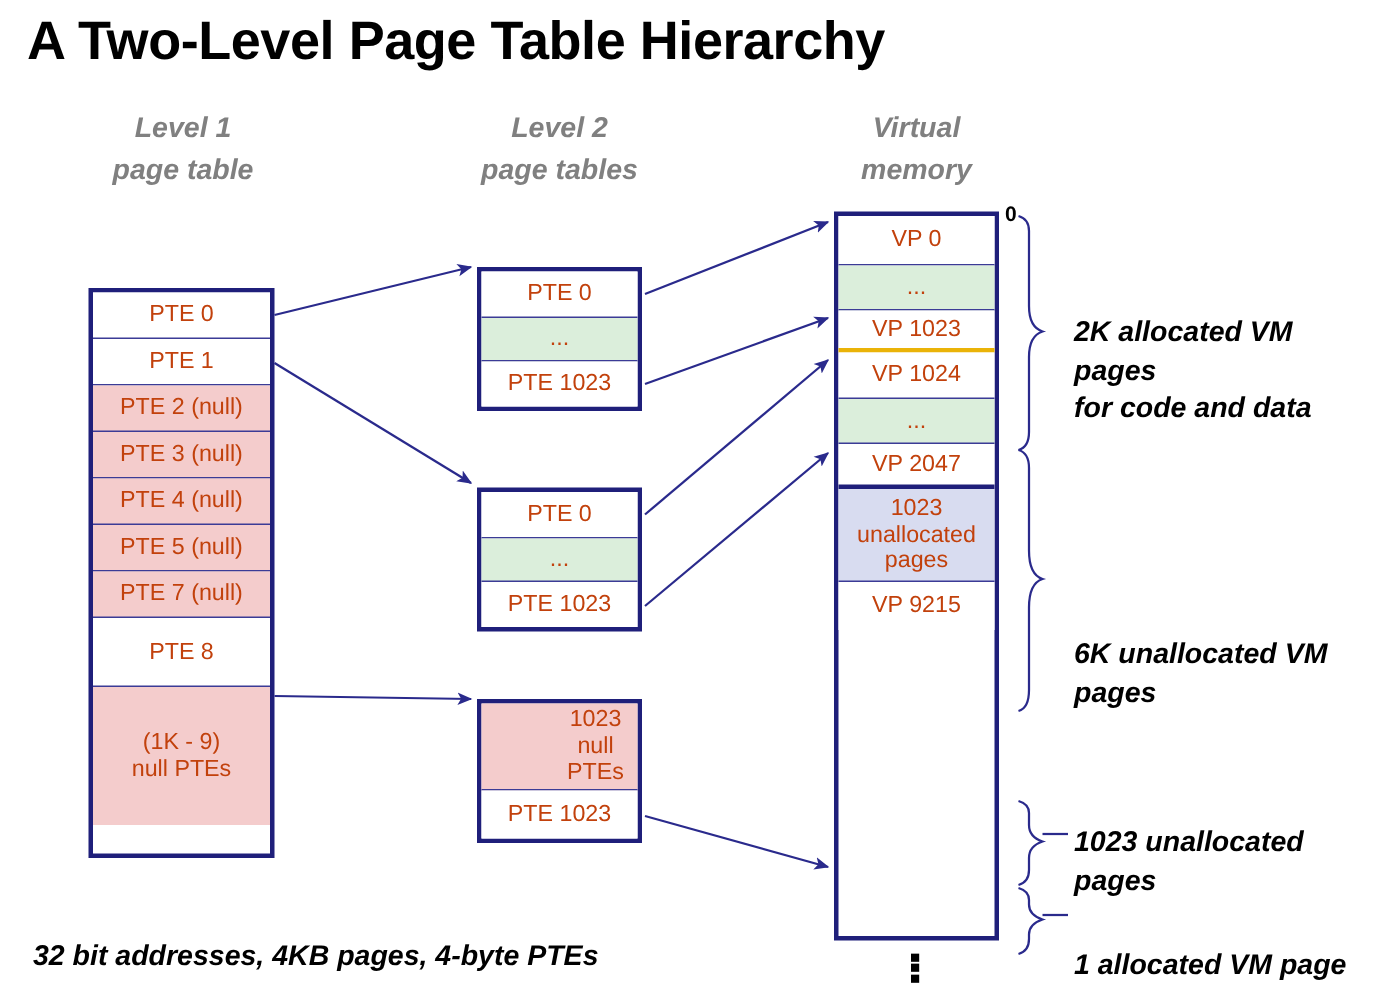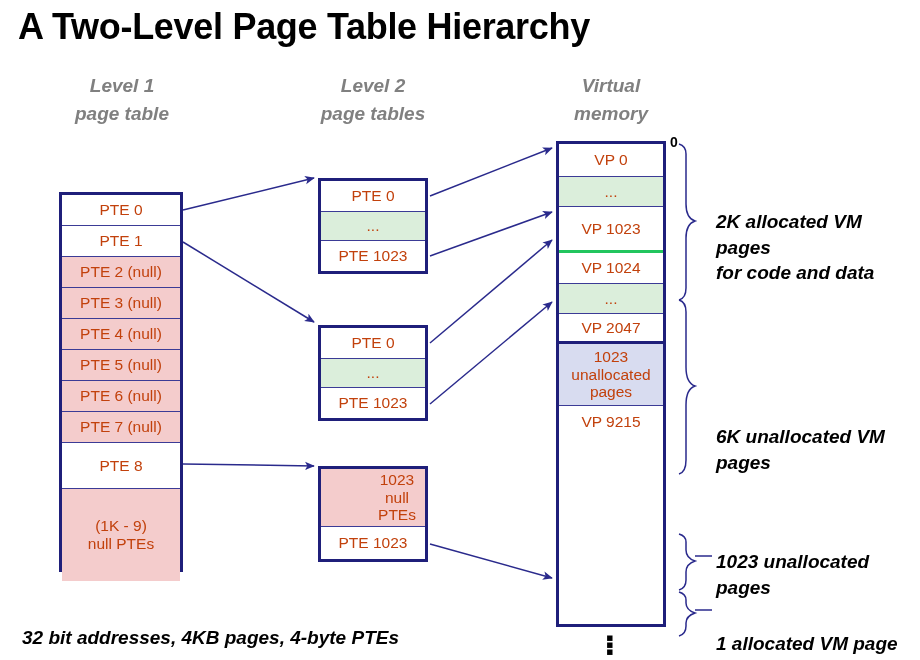--- a/index.html
+++ b/index.html
@@ -130,21 +130,20 @@
   <div class="abs col-head" style="left: 541px; top: 72px; width: 140px; white-space: pre-line;">Virtual
 memory</div>
 
   <div class="abs table-box" id="l1-table" style="left:59px; top:192px; width:124px; height:380px;">
     <div class="cell" style="height:31px;">PTE 0</div>
     <div class="cell" style="height:31px;">PTE 1</div>
     <div class="cell pink" style="height:31px;">PTE 2 (null)</div>
     <div class="cell pink" style="height:31px;">PTE 3 (null)</div>
     <div class="cell pink" style="height:31px;">PTE 4 (null)</div>
     <div class="cell pink" style="height:31px;">PTE 5 (null)</div>
-    <div class="cell pink" style="height:31px;">PTE 6 (null)</div>
     <div class="cell pink" style="height:31px;">PTE 7 (null)</div>
     <div class="cell" style="height:46px;">PTE 8</div>
     <div class="cell pink last" style="height:92px;">
       <span class="multi" style="white-space: pre-line;">(1K - 9)
 null PTEs</span>
     </div>
   </div>
 
   <div class="abs table-box" id="l2-a" style="left:318px; top:178px; width:110px; height:96px;">
     <div class="cell" style="height:31px;">PTE 0</div>
@@ -162,21 +161,21 @@
     <div class="cell pink" style="height:58px;padding-left:48px;">
       <span class="multi" style="white-space: pre-line;">1023 null
 PTEs</span>
     </div>
     <div class="cell last" style="height:32px;">PTE 1023</div>
   </div>
 
   <div class="abs table-box" id="vm-table" style="left:556px; top:141px; width:110px; height:486px;">
     <div class="cell" style="height:33px;">VP 0</div>
     <div class="cell green" style="height:30px;">...</div>
-    <div class="cell" style="height:46px; border-bottom:3px solid #22c55e;text-align:center;">VP 1023</div>
+    <div class="cell" style="height:28px; border-bottom:3px solid #eab308;text-align:center;">VP 1023</div>
     <div class="cell" style="height:31px;">VP 1024</div>
     <div class="cell green" style="height:30px;">...</div>
     <div class="cell" style="height:30px; border-bottom:3px solid #1f1f7a;">VP 2047</div>
     <div class="cell lav" style="height:62px;">
       <span class="multi" style="white-space: pre-line;">1023
 unallocated
 pages</span>
     </div>
     <div class="cell last" style="height:32px;">VP 9215</div>
   </div>

